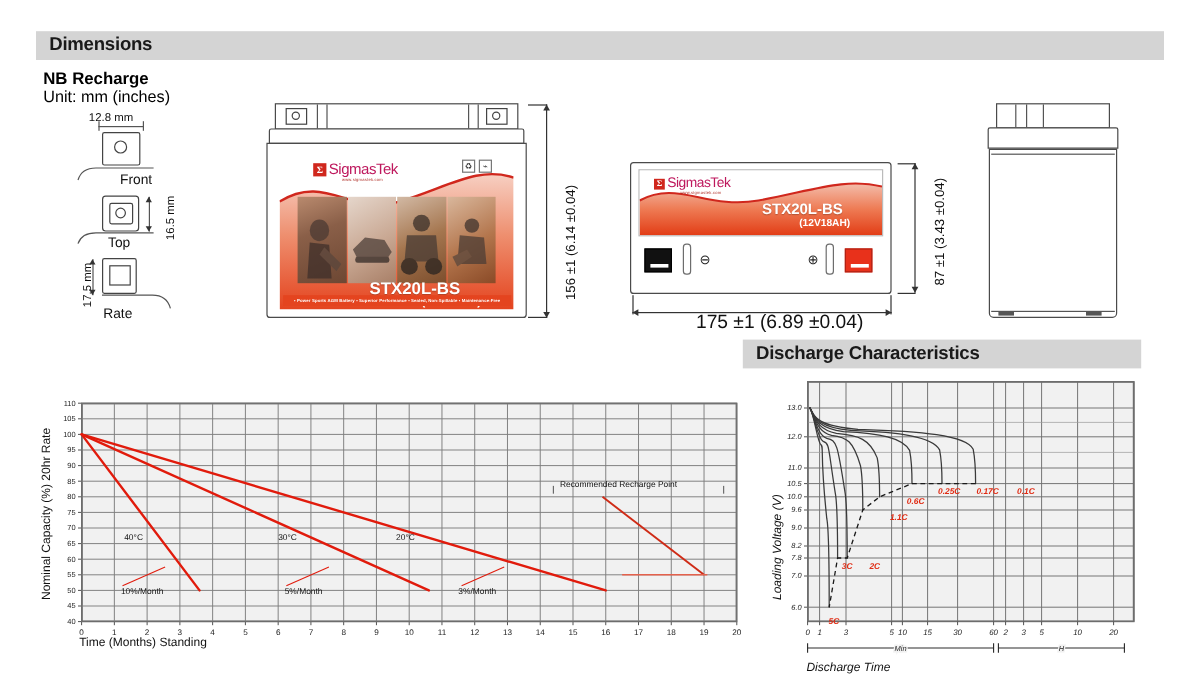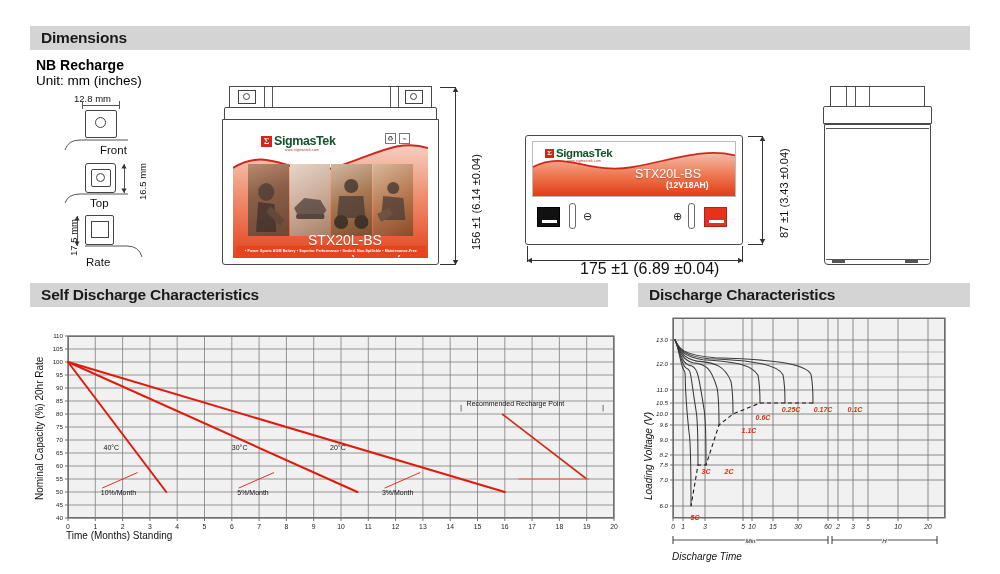--- a/index.html
+++ b/index.html
@@ -18,21 +18,21 @@
     background: #d4d4d4;
     display: flex; align-items: center;
     padding-left: 11px;
   }
   .section-bar .title {
     font-size: 15.5px; font-weight: bold; color: #1a1a1a;
     letter-spacing: -0.2px;
   }
   #bar-dimensions { left: 30px; top: 26px; width: 940px; height: 24px; }
   #bar-selfdis    { left: 30px; top: 283px; width: 578px; height: 24px; }
-  #bar-discharge  { left: 638px; top: 283px; width: 332px; height: 24px; }
+  #bar-discharge  { left: 619px; top: 283px; width: 332px; height: 24px; }
 
   
   .nb-title { position: absolute; left: 36px; top: 57px; font-size: 14px; font-weight: bold; color:#000; }
   .nb-unit  { position: absolute; left: 36px; top: 73px; font-size: 13.5px; color:#000; }
 
   .dimtext { position: absolute; font-size: 9.5px; color:#111; white-space: nowrap; }
   .vtext   { position:absolute; font-size:9.5px; color:#111; white-space:nowrap;
              transform-origin: 0 0; transform: rotate(-90deg); }
 
   .term-box { position: absolute; border: 1.2px solid #444; background:#fff; }
@@ -50,24 +50,24 @@
   }
   .label-front .wave {
     position:absolute; left:0; right:0; top:0; bottom:0;
   }
   .logo-row { position:absolute; display:flex; align-items:center; gap:2px; }
   .logo-mark {
     width:11px; height:11px; background:#d0271d; color:#fff;
     font-size:8px; font-weight:bold; display:flex; align-items:center; justify-content:center;
     font-family:"Liberation Serif", serif;
   }
-  .logo-text { font-size:12.5px; font-weight:bold; color:#14532d; letter-spacing:-0.4px; }
+  .logo-text { font-size:12.5px; font-weight:normal; color:#be185d; letter-spacing:-0.4px; }
   .logo-url  { font-size:3.4px; color:#b03028; letter-spacing:0.2px; }
 
-  .model-text { position:absolute; font-size:14px; font-weight:normal; color:#fff;
+  .model-text { position:absolute; font-size:14px; font-weight:bold; color:#fff;
                 text-shadow: 0 1px 1px rgba(0,0,0,.25); }
   .model-sub  { position:absolute; font-size:10px; font-weight:bold; color:#fff; }
   .tagline    { position:absolute; font-size:3.6px; font-weight:bold; color:#fff; white-space:nowrap; letter-spacing:0.1px;}
 
   .photo-strip { position:absolute; display:flex; gap:1px; }
   .photo-cell  { flex:1; background:#9a6a58; position:relative; overflow:hidden; }
 
   .rec-icon { position:absolute; width:11px;height:11px;border:0.8px solid #777; background:#fff;
               display:flex;align-items:center;justify-content:center;font-size:7px;color:#444;}
 
@@ -282,23 +282,20 @@
     <div class="thinline" style="left:855px; top:87px; width:1px; height:19px;"></div>
     <div class="thinline" style="left:869px; top:87px; width:1px; height:19px;"></div>
     <div class="bat-outline" style="left:823px; top:106px; width:109px; height:18px; border-radius:2px 2px 0 0;"></div>
     <div class="bat-outline" style="left:824px; top:124px; width:107px; height:141px; border-radius:0 0 4px 4px;"></div>
     <div class="thinline" style="left:826px; top:128px; width:103px; height:1px;"></div>
     <div class="thinline" style="left:826px; top:259px; width:103px; height:1px;"></div>
     <div class="term-blk" style="left:832px; top:260px; width:13px; height:3px; background:#555;"></div>
     <div class="term-blk" style="left:905px; top:260px; width:13px; height:3px; background:#555;"></div>
   </div>
 
-  <div class="section-bar" id="bar-selfdis">
-    <span class="title">Self Discharge Characteristics</span>
-  </div>
 
   <div class="chart-wrap" id="chart-self" style="left:0; top:0; width:620px; height:574px;">
     <div class="plot" id="plot-self" style="left:68px; top:336px; width:546px; height:182px;"></div>
     <svg id="svg-self" width="1000" height="574">
         <line x1="68" y1="336" x2="68" y2="518" stroke="#7d7d7d" stroke-width="0.8"></line>
         <line x1="68" y1="518" x2="68" y2="521" stroke="#4a4a4a" stroke-width="0.8"></line>
         <text x="68" y="529" font-size="6.8px" font-family="&quot;Liberation Sans&quot;, sans-serif" fill="#222" text-anchor="middle">0</text>
         <line x1="95.3" y1="336" x2="95.3" y2="518" stroke="#7d7d7d" stroke-width="0.8"></line>
         <line x1="95.3" y1="518" x2="95.3" y2="521" stroke="#4a4a4a" stroke-width="0.8"></line>
         <text x="95.3" y="529" font-size="6.8px" font-family="&quot;Liberation Sans&quot;, sans-serif" fill="#222" text-anchor="middle">1</text>

